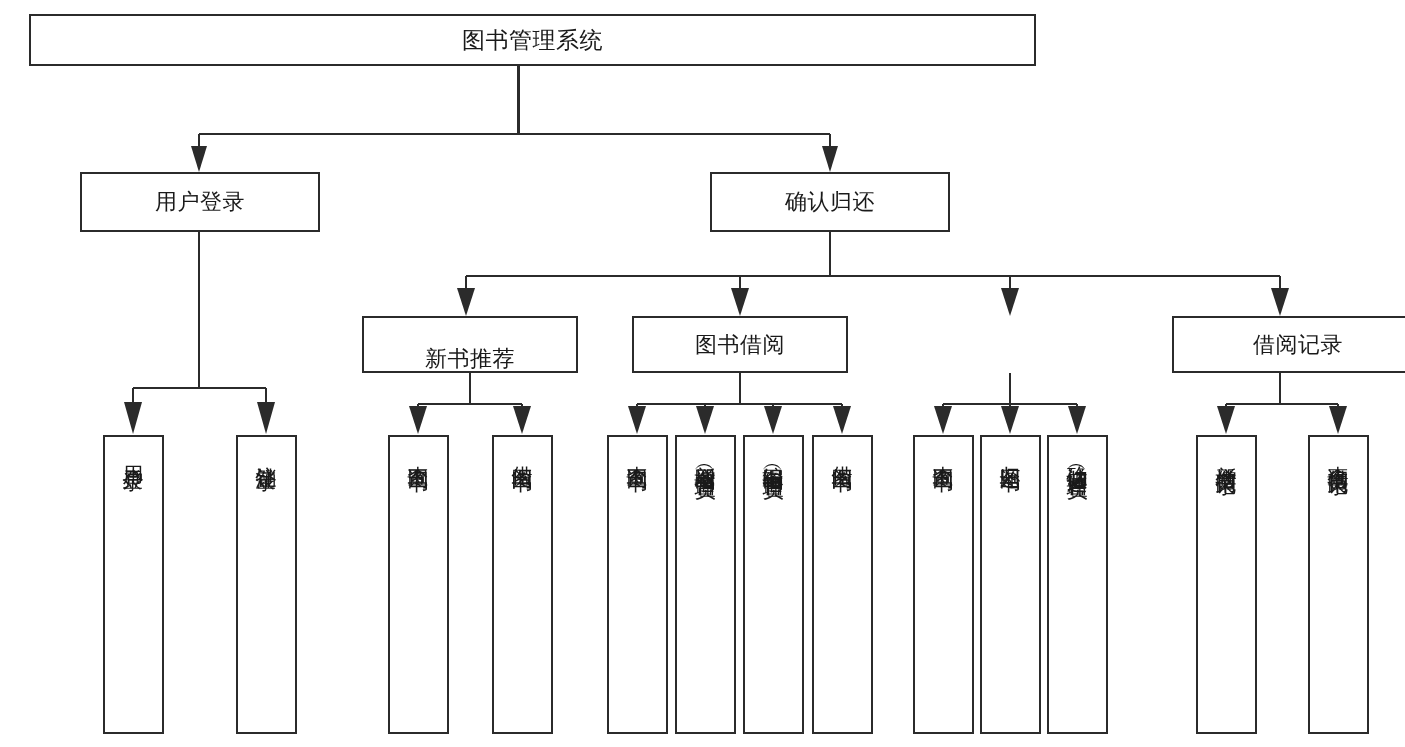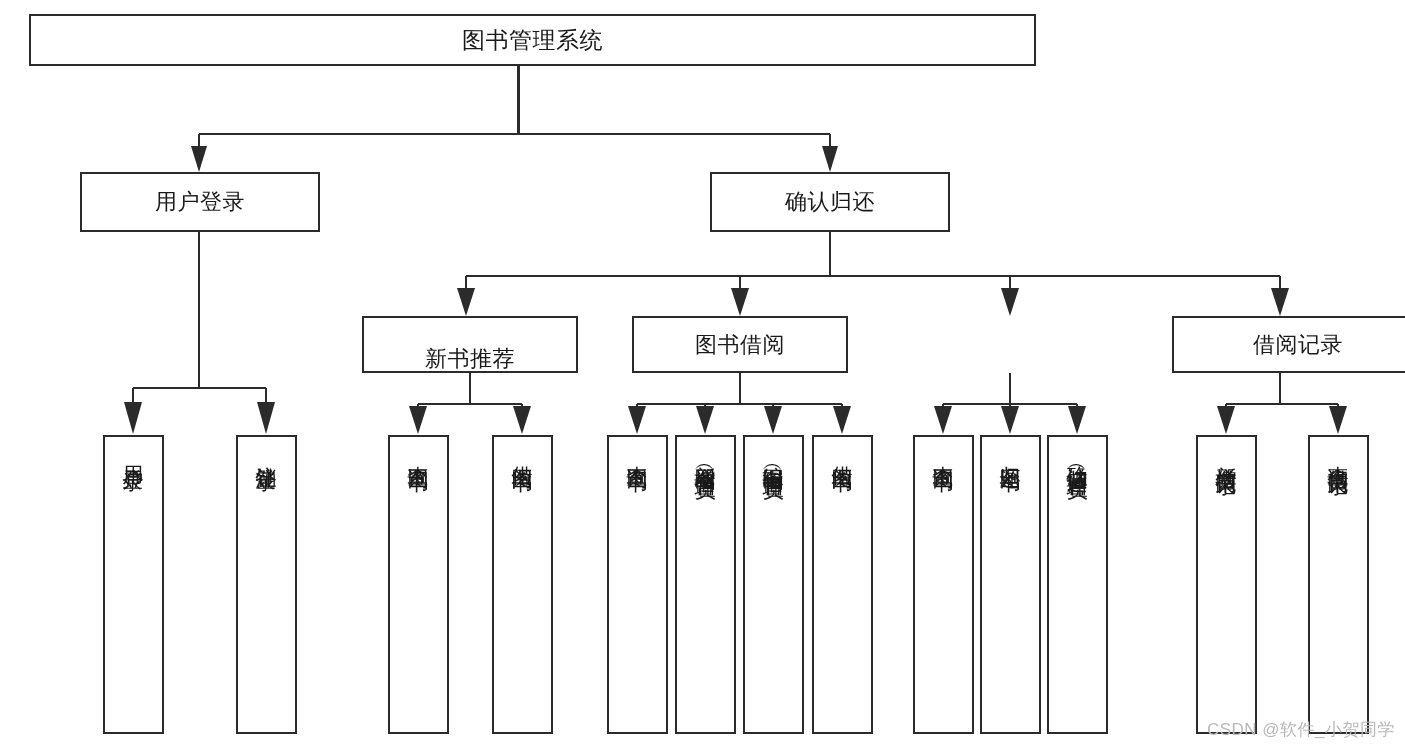--- a/index.html
+++ b/index.html
@@ -218,15 +218,14 @@
     <span class="label">确认归还（管理员）</span>
   </div>
 
   <div class="node v" style="left:1196px; top:435px; width:61px; height:299px;">
     <span class="label">新增借阅记录</span>
   </div>
   <div class="node v" style="left:1308px; top:435px; width:61px; height:299px;">
     <span class="label">查询借阅记录</span>
   </div>
 
-  <div id="watermark">CSDN @软件_小贺同学</div>
 
 </div>
 
 </body></html>

